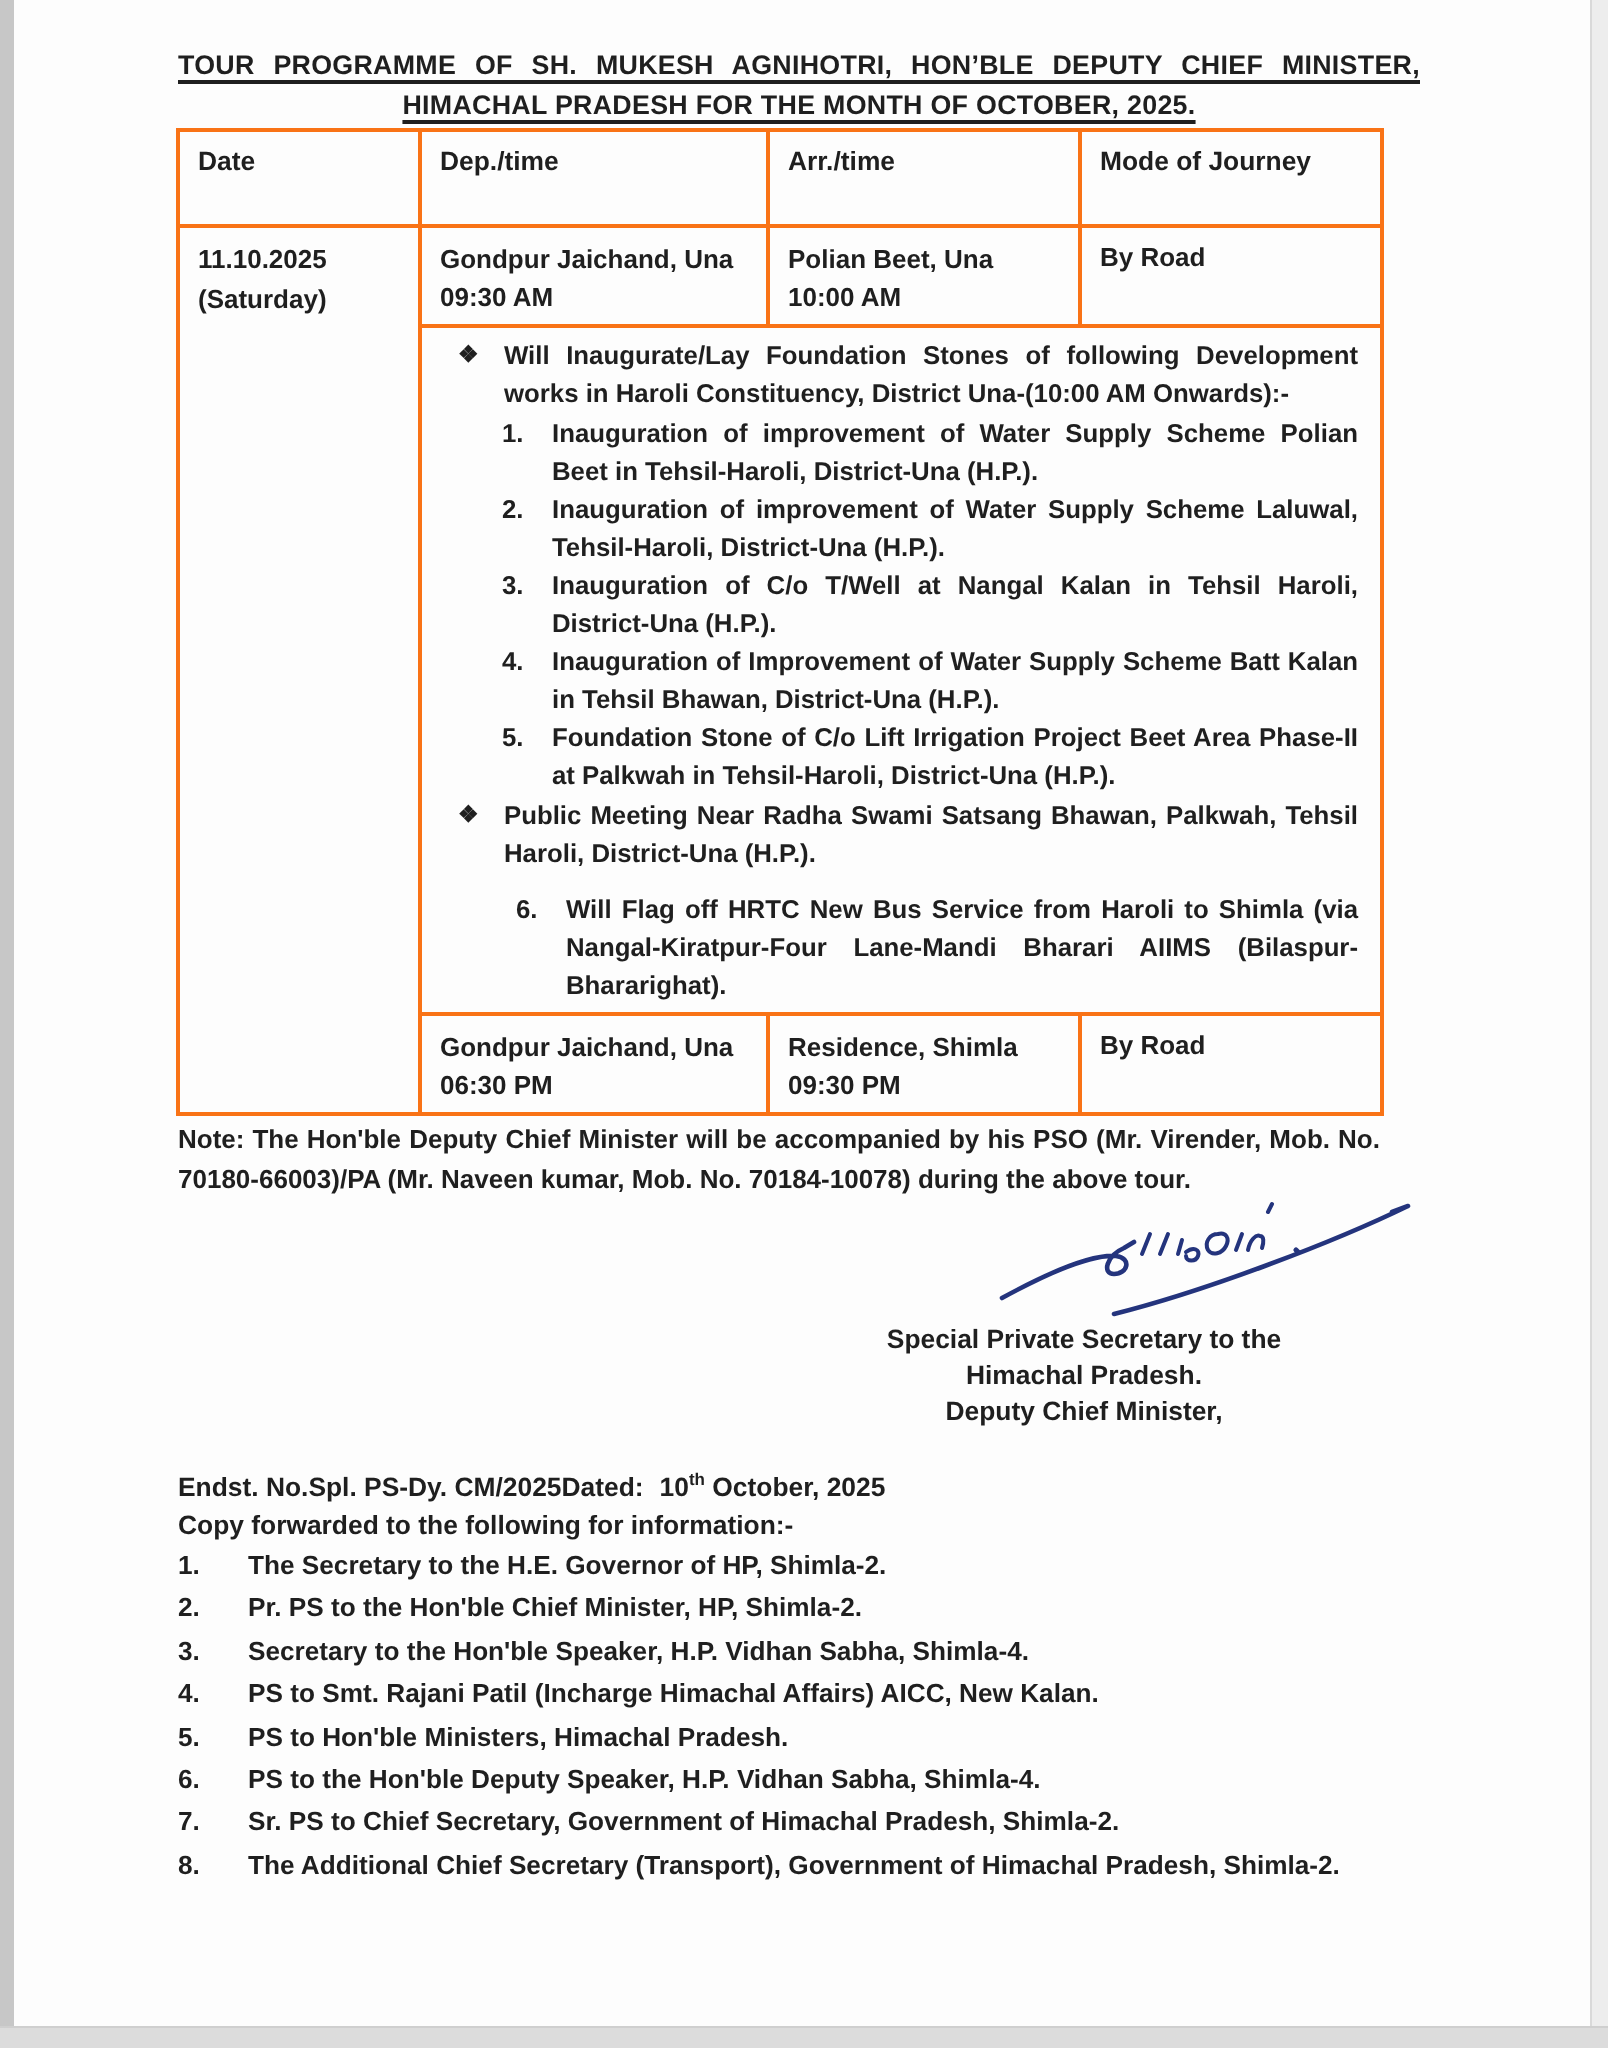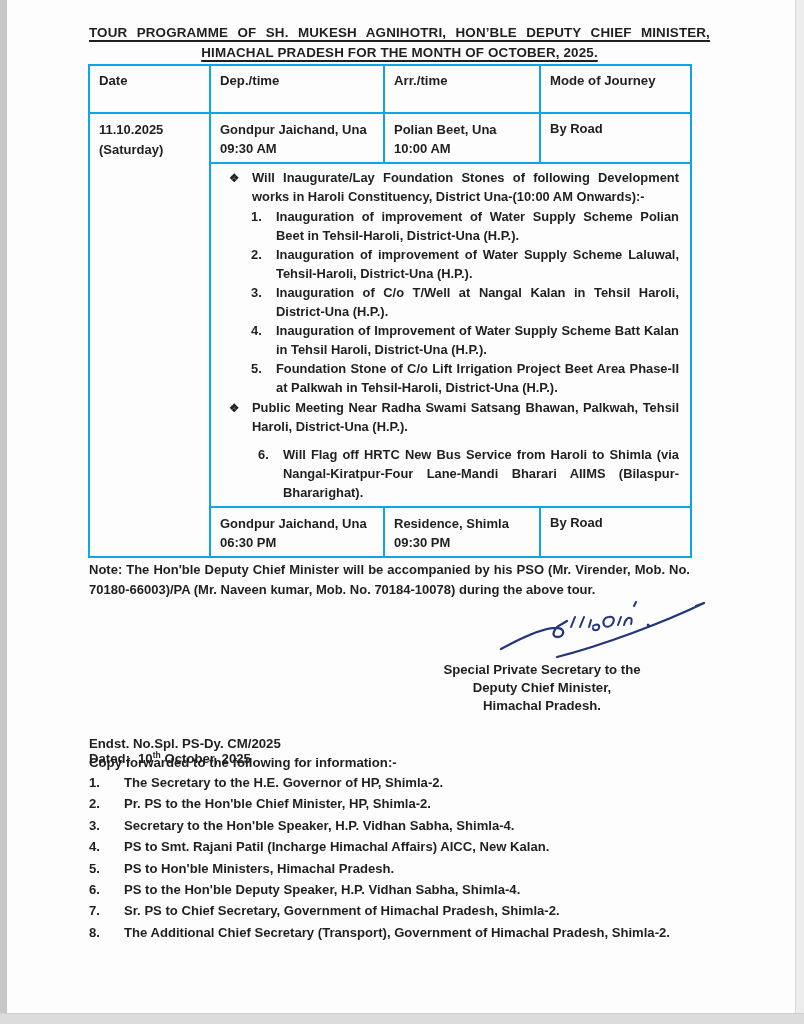--- a/index.html
+++ b/index.html
@@ -18,21 +18,21 @@
   .title { position:absolute; left:89px; top:23px; width:621px; font-size:13.4px; line-height:20px; letter-spacing:.15px; }
   .title-l1 { text-align:justify; text-align-last:justify; text-decoration:underline; text-decoration-thickness:1.6px; text-underline-offset:3px; }
   .title-l2 { text-align:center; text-decoration:underline; text-decoration-thickness:1.6px; text-underline-offset:3px; }
 
   table.doc-table {
     position:absolute; left:88px; top:64px; width:602px;
     border-collapse:collapse; table-layout:fixed; font-size:13px;
   }
   .doc-table col.c1{width:121px}.doc-table col.c2{width:174px}.doc-table col.c3{width:156px}.doc-table col.c4{width:151px}
   .doc-table th, .doc-table td {
-    border:2px solid #0ea5e9; vertical-align:top; text-align:left;
+    border:2px solid #f97316; vertical-align:top; text-align:left;
     padding:6px 8px 4px 9px; line-height:18px;
   }
   .doc-table th { font-size:13.2px; height:36px; }
   .cell-2line div { line-height:19px; }
   td.date-cell div { line-height:20px; }
 
   td.act-cell { padding:3px 11px 4px 4px; font-size:12.9px; }
   .brow { display:flex; padding-left:14px; margin:1px 0; }
   .bullet { flex:0 0 23px; font-size:11.5px; padding-top:1px; }
   .btext { flex:1; text-align:justify; line-height:19px; }
@@ -41,21 +41,21 @@
   .ntext { flex:1; text-align:justify; line-height:19px; }
   .item6 { padding-left:43px; margin-top:9px; }
 
   .note { position:absolute; left:89px; top:547px; width:601px; font-size:13px; line-height:19.6px; text-align:justify; }
   .note-label { margin-right:4px; }
 
   .sig-svg { position:absolute; left:497px; top:596px; }
 
   .sig-block { position:absolute; top:661px; right:97px; width:330px; text-align:center; font-size:13.2px; line-height:17.8px; }
 
-  .endst-row { position:absolute; left:89px; top:736px; width:618px; display:flex; justify-content:space-between; font-size:13.2px;flex-direction:column; }
+  .endst-row { position:absolute; left:89px; top:736px; width:618px; display:flex; font-size:13.2px; }
   sup.th { font-size:8.5px; vertical-align:super; line-height:0; }
   .dated-gap { display:inline-block; width:8px; }
 
   .copy-heading { position:absolute; left:89px; top:755px; font-size:13.2px; }
   .copy-list { position:absolute; left:89px; top:775px; width:632px; font-size:13.1px; }
   .copy-item { display:flex; height:21.4px; align-items:flex-start; }
   .copy-num { flex:0 0 35px; }
   .copy-text { flex:1; }
 </style>
 </head>
@@ -112,21 +112,21 @@
         <div class="nrow">
           <span class="nnum">2.</span>
           <div class="ntext">Inauguration of improvement of Water Supply Scheme Laluwal, Tehsil-Haroli, District-Una (H.P.).</div>
         </div>
         <div class="nrow">
           <span class="nnum">3.</span>
           <div class="ntext">Inauguration of C/o T/Well at Nangal Kalan in Tehsil Haroli, District-Una (H.P.).</div>
         </div>
         <div class="nrow">
           <span class="nnum">4.</span>
-          <div class="ntext">Inauguration of Improvement of Water Supply Scheme Batt Kalan in Tehsil Haroli, District-Una (H.P.).</div>
+          <div class="ntext">Inauguration of Improvement of Water Supply Scheme Batt Kalan in Tehsil Bhawan, District-Una (H.P.).</div>
         </div>
         <div class="nrow">
           <span class="nnum">5.</span>
           <div class="ntext">Foundation Stone of C/o Lift Irrigation Project Beet Area Phase-II at Palkwah in Tehsil-Haroli, District-Una (H.P.).</div>
         </div>
         <div class="brow">
           <span class="bullet">❖</span>
           <div class="btext">Public Meeting Near Radha Swami Satsang Bhawan, Palkwah, Tehsil Haroli, District-Una (H.P.).</div>
         </div>
         <div class="nrow item6">
@@ -158,22 +158,22 @@
     <path d="M96,30 c4,-3 7,-1 6,2 c-1,3 -6,3 -6,0" stroke-width="2"></path>
     <path d="M112,21 c-4,0 -7,4 -5,8 c2,3 7,2 9,-2 c2,-4 0,-7 -4,-6 m9,8 l3,-8 m3,8 c1,-5 4,-8 6,-7 c2,0 2,3 1,6" stroke-width="2"></path>
     <path d="M137,10 l2,-4" stroke-width="2"></path>
     <path d="M60,61 C104,50 168,26 207,7 L199,10"></path>
     <path d="M151,29 l1,1" stroke-width="2.6"></path>
   </g>
 </svg>
 
 <div class="sig-block">
   <div>Special Private Secretary to the</div>
+  <div>Himachal Pradesh.</div>
   <div>Deputy Chief Minister,</div>
-  <div>Himachal Pradesh.</div>
 </div>
 
 <div class="endst-row">
   <span>Endst. No.Spl. PS-Dy. CM/2025</span>
   <span><span>Dated:</span><span class="dated-gap"></span><span>10</span><sup class="th">th</sup>&nbsp;<span>October, 2025</span></span>
 </div>
 
 <div class="copy-heading">Copy forwarded to the following for information:-</div>
 
 <div class="copy-list">

